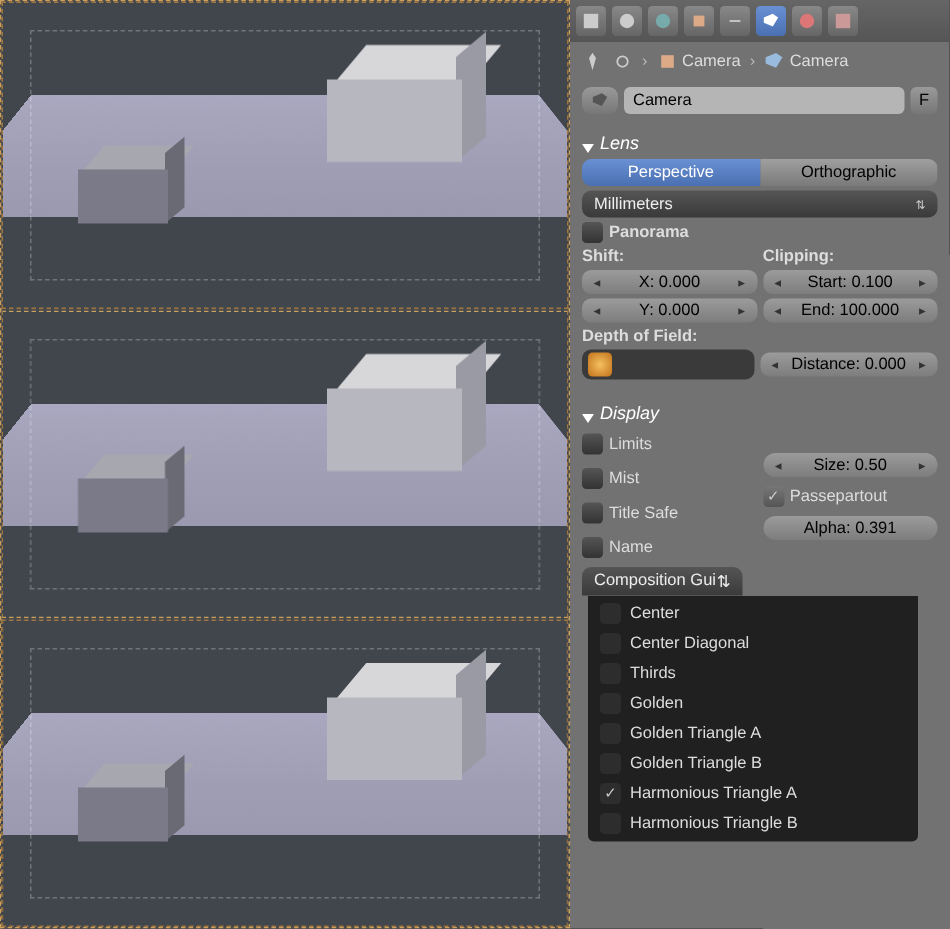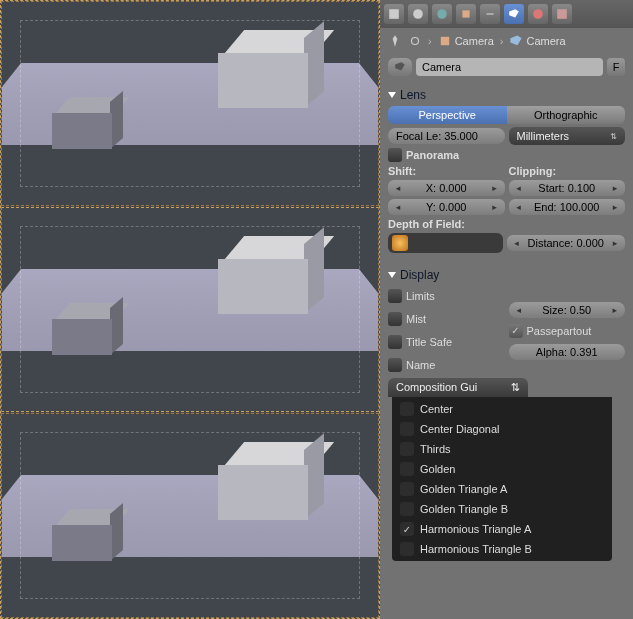--- a/index.html
+++ b/index.html
@@ -37,21 +37,21 @@
   .hicon.active{background:var(--accent-grad);}
   .hicon svg{width:12px;height:12px;display:block;}
   .crumbs{display:flex;align-items:center;gap:6px;padding:6px 8px;color:#ddd;}
   .crumbs .pin{width:14px;height:14px;}
   .crumbs .sep{color:#bbb;}
   .namebox{display:flex;gap:4px;padding:4px 8px;}
   .camchip{display:flex;align-items:center;gap:4px;padding:2px 6px;border-radius:6px;background:linear-gradient(#999,#777);}
   .nameinput{flex:1;background:#b5b5b5;border-radius:4px;padding:3px 6px;color:#000;min-width:0;}
   .fbtn{width:18px;background:linear-gradient(#999,#777);border-radius:4px;display:flex;align-items:center;justify-content:center;color:#000;}
   .section{padding:4px 8px;}
-  .sec-head{display:flex;align-items:center;gap:4px;color:#0f172a;font-size:12px;margin:4px 0;}
+  .sec-head{display:flex;align-items:flex-end;gap:4px;color:#ffffff;font-size:12px;margin:4px 0;font-style:italic;}
   .sec-head .tri{width:0;height:0;border-left:4px solid transparent;border-right:4px solid transparent;border-top:6px solid #fff;}
   .row{display:flex;gap:4px;margin:3px 0;align-items:center;}
   .btn, .num, .sel, .chk{border-radius:6px;font-size:11px;display:flex;align-items:center;}
   .btn{background:var(--button-bg);padding:3px 0;justify-content:center;flex:1;color:#000;cursor:pointer;}
   .btn.active{background:var(--accent-grad);color:#fff;}
   .segment{display:flex;width:100%;border-radius:6px;overflow:hidden;}
   .segment .btn{border-radius:0;margin:0;text-align:right;}
   .num{background:linear-gradient(#9b9b9b,#7d7d7d);padding:2px 6px;color:#000;position:relative;justify-content:space-between;flex:1;}
   .num .arr{width:8px;color:#333;text-align:center;font-size:9px;}
   .num .lbl{flex:1;text-align:center;}
@@ -63,21 +63,21 @@
   .label-inline2{color:#ddd;flex:1;}
   .half{flex:1;}
   .subcol{display:flex;flex-direction:column;flex:1;gap:3px;}
   .pill{background:linear-gradient(#9b9b9b,#7d7d7d);border-radius:8px;padding:2px 8px;color:#000;display:flex;justify-content:space-between;align-items:center;flex:1;}
   .pill .arr{font-size:9px;color:#333;}
   .dof-box{background:#3a3a3a;border-radius:6px;flex:1;display:flex;align-items:center;padding:2px 4px;}
   .dof-box .ico{width:16px;height:16px;background:radial-gradient(#f5c060,#c07018);border-radius:3px;}
   .menu-popup{position:absolute;left:4px;width:220px;background:var(--menu-bg);border-radius:0 0 4px 4px;padding:2px 0;}
   .menu-popup .mi{display:flex;align-items:center;gap:6px;padding:3px 8px;color:#ddd;font-size:11px;}
   .menu-popup .mi .chk{background:#2d2d2d;}
-  .comp-btn{background:linear-gradient(#555,#3a3a3a);border-radius:6px 6px 0 0;padding:3px 8px;display:flex;justify-content:space-between;color:#eee;width:140px;}
+  .comp-btn{background:linear-gradient(#555,#3a3a3a);border-radius:6px 6px 0 0;padding:3px 8px;display:flex;justify-content:space-between;color:#eee;width:107px;}
 </style>
 </head>
 <body>
 
 <div class="left-col">
   <div class="vp">
     <div class="floor"></div>
     <div class="cube big">
         <div class="top"></div>
         <div class="side"></div>
@@ -203,23 +203,20 @@
         <span class="tri"></span>
         <span>Lens</span>
       </div>
     <div class="row">
         <div class="segment">
       <div class="btn active">Perspective</div>
       <div class="btn">Orthographic</div>
     </div>
       </div>
     <div class="row">
-      <div class="pill half">
-          <span>Focal Le: 35.000</span>
-        </div>
       <div class="sel half">
           <span>Millimeters</span>
           <span class="dd">⇅</span>
         </div>
     </div>
     <div class="row">
       <div class="chk"></div>
       <span class="label-inline">Panorama</span>
     </div>
     <div class="row">

